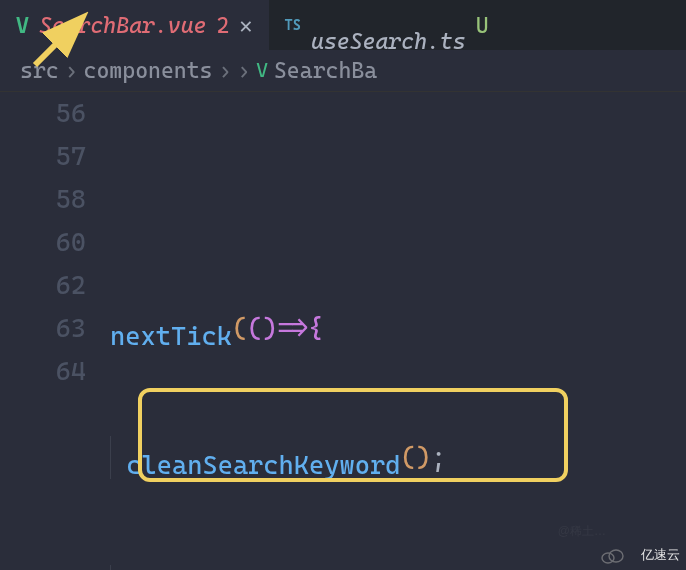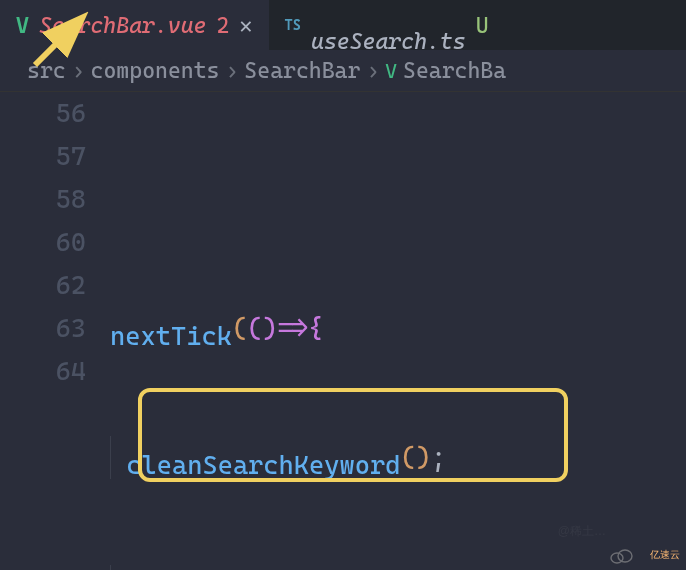--- a/index.html
+++ b/index.html
@@ -31,22 +31,21 @@
     .tab-label { font-style: italic; }
     .tab .vue-icon { color: #41b883; font-weight: bold; font-size: 22px; }
     .tab .ts-icon { color: #519aba; font-weight: bold; font-size: 14px; }
     .tab .fname-modified { color: #e06c75; }
     .tab .fname { color: #abb2bf; margin-top: 33px; }
     .tab .badge { color: #e06c75; }
     .tab .status-u { color: #98c379; }
     .tab .close { color: #abb2bf; font-size: 22px; }
     .breadcrumb {
       display: flex;
-      align-items: center;
-      padding: 8px 27px;
+      padding: 8px 20px;
       font-size: 22px;
       background: #2a2d3a;
       color: #8a8f9c;
       gap: 6px;
       border-bottom: 1px solid #333;
       white-space: nowrap;
       overflow: hidden;
     }
     .breadcrumb .sep { color: #6a6f7a; }
     .breadcrumb .vue-icon-small { color: #41b883; font-size: 20px; }
@@ -94,22 +93,22 @@
       top: 10px;
       pointer-events: none;
     }
     .watermark {
       position: absolute;
       right: 6px;
       bottom: 6px;
       display: flex;
       align-items: center;
       gap: 16px;
-      color: #fdba74;
-      font-size: 10px;
+      color: #e5e5e5;
+      font-size: 13px;
       font-family: sans-serif;
     }
     .watermark svg { opacity: 0.6; }
     .faint-wm {
       position: absolute;
       right: 80px;
       bottom: 30px;
       color: rgba(255,255,255,0.05);
       font-size: 12px;
       font-family: sans-serif;
@@ -130,21 +129,20 @@
     <span class="tab-label fname">useSearch.ts</span>
     <span class="status-u">U</span>
   </div>
 </div>
 
 <div class="breadcrumb">
   <span>src</span>
   <span class="sep">›</span>
   <span>components</span>
   <span class="sep">›</span>
-  <span>SearchBar</span>
   <span class="sep">›</span>
   <span class="vue-icon-small">V</span>
   <span>SearchBa</span>
 </div>
 
 <div class="editor">
   <div class="gutter">
     <div class="ln">56</div>
     <div class="ln">57</div>
     <div class="ln">58</div>

